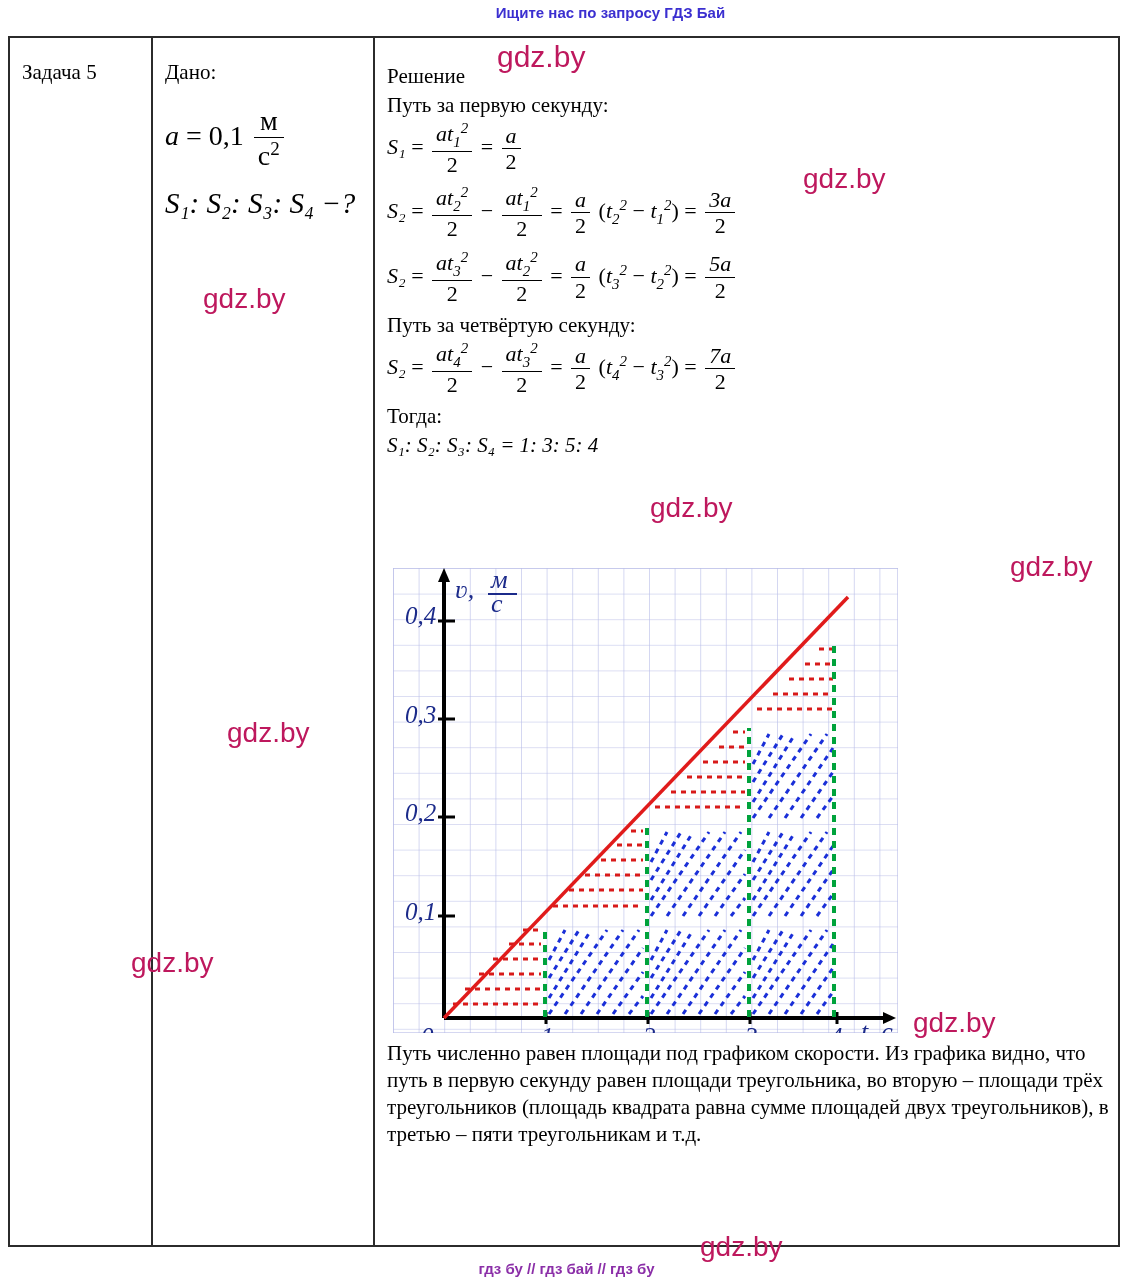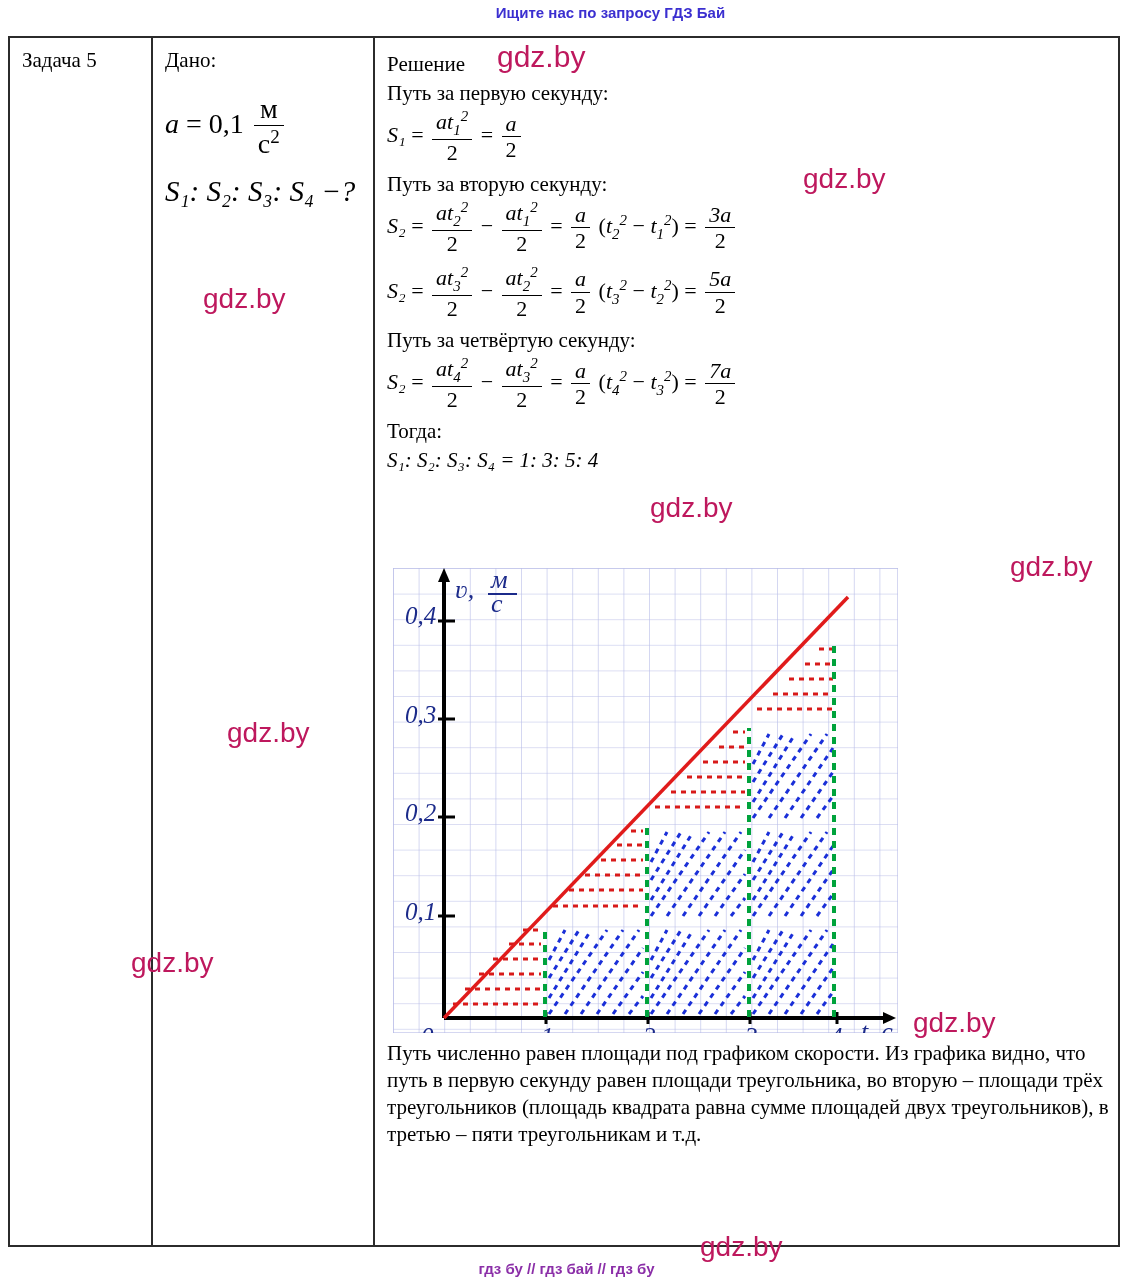--- a/index.html
+++ b/index.html
@@ -37,21 +37,21 @@
     border-right:2px solid #2b2b2b;box-sizing:border-box;
   }
   .col-given{
     position:absolute;left:143px;top:0;width:222px;height:100%;
     border-right:2px solid #2b2b2b;box-sizing:border-box;
   }
   .col-solution{
     position:absolute;left:365px;top:0;right:0;height:100%;
     box-sizing:border-box;
   }
-  .pad{padding:10px 12px;}
+  .pad{padding:22px 12px;}
   .lbl{font-size:21px;}
   .math{font-family:"Liberation Serif", serif;font-style:italic;}
   .upr{font-style:normal;}
   
   .frac{display:inline-block;vertical-align:middle;text-align:center;margin:0 3px;}
   .frac .num{display:block;padding:0 4px;border-bottom:1.4px solid #000;line-height:1.15;}
   .frac .den{display:block;padding:0 4px;line-height:1.2;}
   sub{font-size:0.68em;}
   sup{font-size:0.68em;}
   .line{margin:4px 0 2px 0;font-size:21px;}
@@ -108,21 +108,20 @@
 
       <div class="line">Путь за первую секунду:</div>
       <div class="eqline math">
         <span>S₁</span>
         <span class="upr"> = </span>
         <span class="frac"><span class="num">at<sub>1</sub><sup>2</sup></span><span class="den upr">2</span></span>
         <span class="upr"> = </span>
         <span class="frac"><span class="num">a</span><span class="den upr">2</span></span>
       </div>
 
-      <div class="line">Путь за вторую секунду:</div>
       <div class="eqline math">
         <span>S₂</span>
         <span class="upr"> = </span>
         <span class="frac"><span class="num">at<sub>2</sub><sup>2</sup></span><span class="den upr">2</span></span>
         <span class="upr"> − </span>
         <span class="frac"><span class="num">at<sub>1</sub><sup>2</sup></span><span class="den upr">2</span></span>
         <span class="upr"> = </span>
         <span class="frac"><span class="num">a</span><span class="den upr">2</span></span>
         <span class="upr">(</span>t<sub>2</sub><sup>2</sup><span class="upr"> − </span>t<sub>1</sub><sup>2</sup><span class="upr">) = </span>
         <span class="frac"><span class="num">3a</span><span class="den upr">2</span></span>

